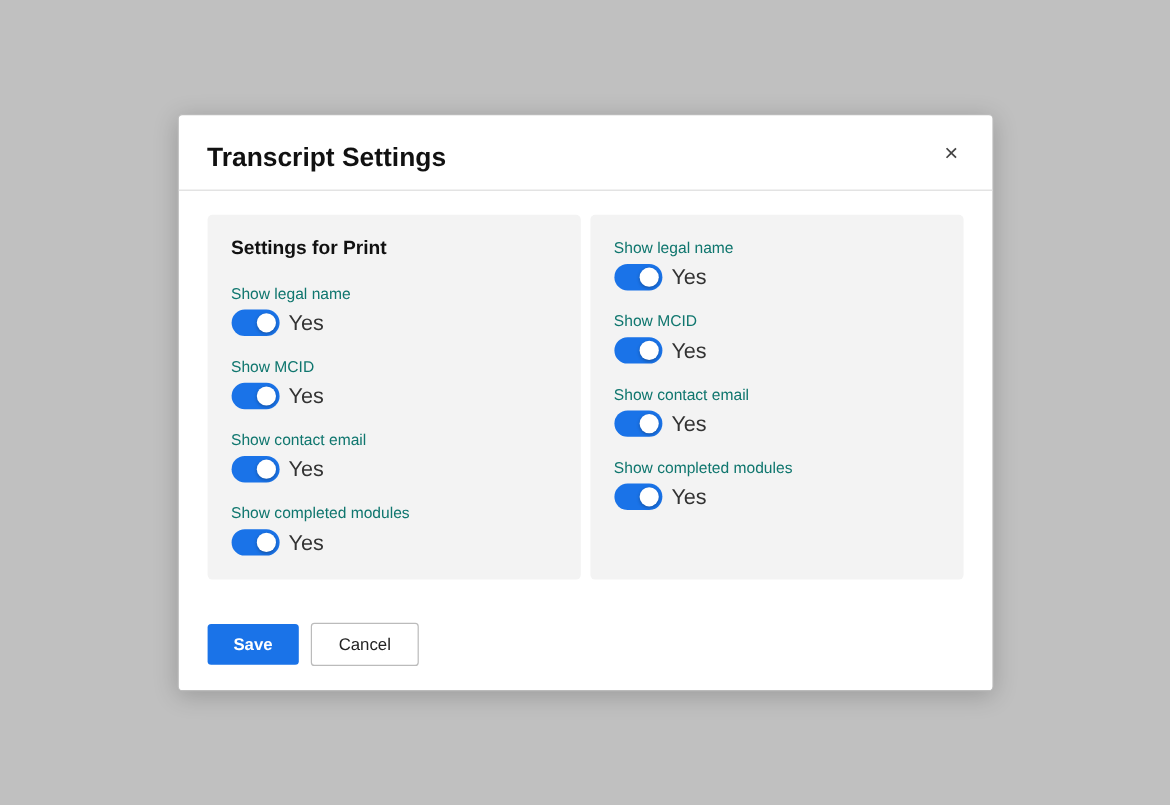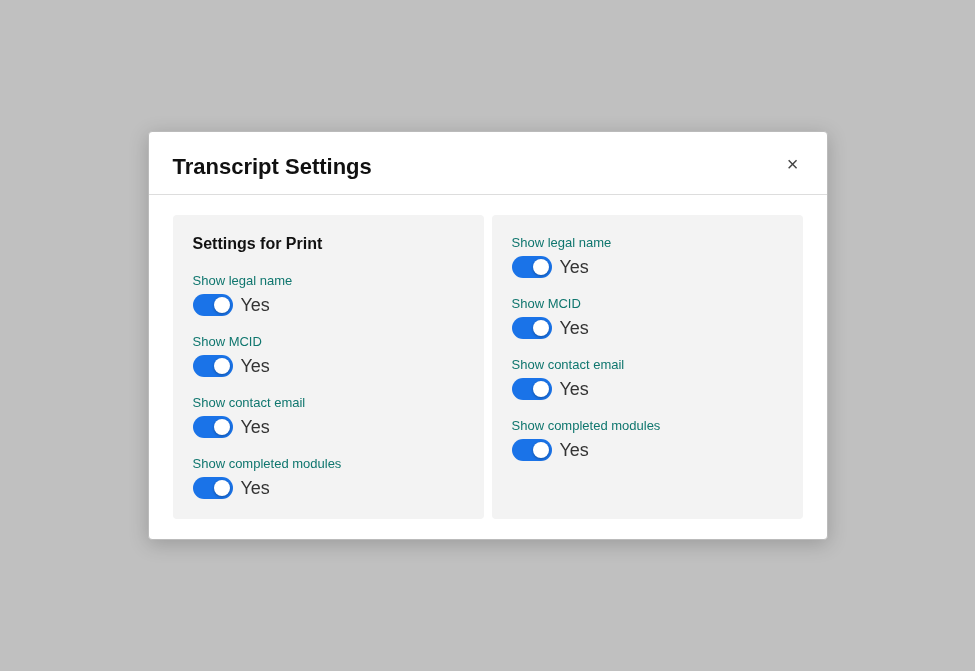--- a/index.html
+++ b/index.html
@@ -265,13 +265,17 @@
             <span class="toggle-track"></span>
             <span class="toggle-thumb"></span>
           </label>
           <span class="toggle-yes">Yes</span>
         </div>
       </div>
     </div>
 
   </div>
 
+  <div class="dialog-footer">
+    <button class="btn-save">Save</button>
+    <button class="btn-cancel">Cancel</button>
+  </div>
 </div>
 
 </body></html>

